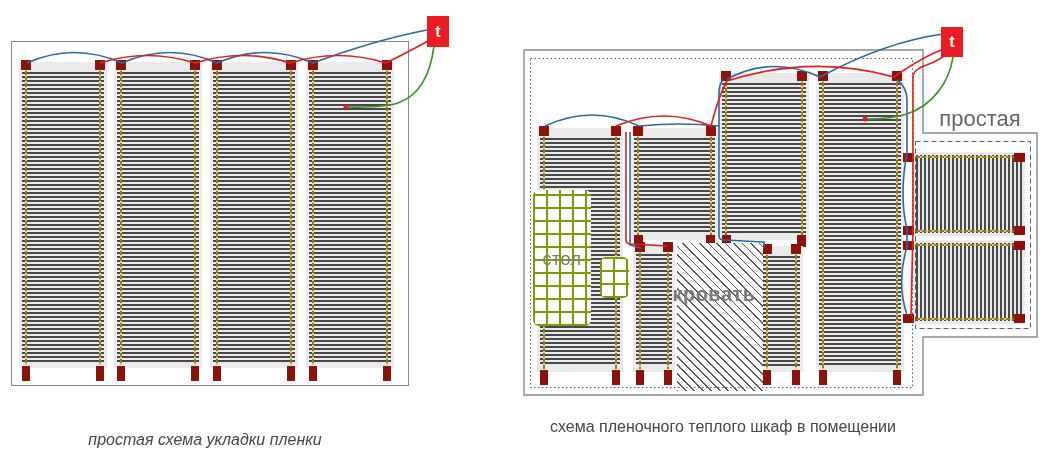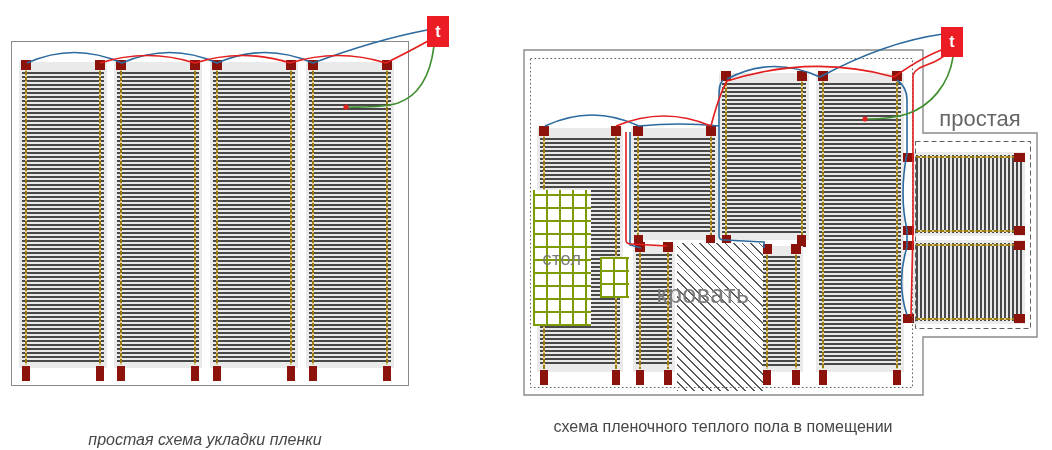--- a/index.html
+++ b/index.html
@@ -40,29 +40,29 @@
 
   
   .furn{position:absolute;background:#fff;z-index:3;}
   .wardrobe{left:533px;top:58px;width:180px;height:50px;
       background-image:repeating-linear-gradient(45deg,#b32020 0 1.6px,transparent 1.6px 8.5px);}
   .table-main{left:533px;top:190px;width:58px;height:136px;}
   .table-ext{left:600px;top:257px;width:29px;height:41px;}
   .table-grid{background-image:
       repeating-linear-gradient(0deg,#7d9b04 0 1.6px,transparent 1.6px 13px),
       repeating-linear-gradient(90deg,#7d9b04 0 1.6px,transparent 1.6px 13px);
-      background-color:#fff;}
+      background-color:#fff;border-radius:6px;}
   .bed{left:677px;top:243px;width:86px;height:148px;
       background-image:repeating-linear-gradient(45deg,#5a5a5a 0 1.2px,transparent 1.2px 6px);}
 
   .area-label{position:absolute;color:#7b7b7b;z-index:5;white-space:nowrap;
       transform:translate(-50%,-50%);letter-spacing:.5px;}
   .lbl-wardrobe{left:90px;top:24px;font-size:22px;}
   .lbl-table{left:29px;top:69px;font-size:18px;}
-  .lbl-bed{left:26px;top:51px;font-size:25px;}
+  .lbl-bed{left:37px;top:51px;font-size:20px;font-weight:bold;}
   .lbl-balcony{position:absolute;left:980px;top:119px;font-size:22px;color:#666;
       transform:translate(-50%,-50%);z-index:5;white-space:nowrap;}
 
   
   .tstat{position:absolute;background:#ec1c24;color:#fff;z-index:6;
       display:flex;align-items:center;justify-content:center;
       font-weight:bold;font-size:16px;}
   .tstat.left{left:427px;top:16px;width:22px;height:31px;}
   .tstat.right{left:941px;top:27px;width:22px;height:30px;}
 
@@ -237,15 +237,15 @@
   </svg>
 
   <div class="tstat left">
     <span>t</span>
   </div>
   <div class="tstat right">
     <span>t</span>
   </div>
 
   <div class="caption left">простая схема укладки пленки</div>
-  <div class="caption right">схема пленочного теплого пола в помещении</div>
+  <div class="caption right">схема пленочного теплого шкаф в помещении</div>
 
 </div>
 
 </body></html>

